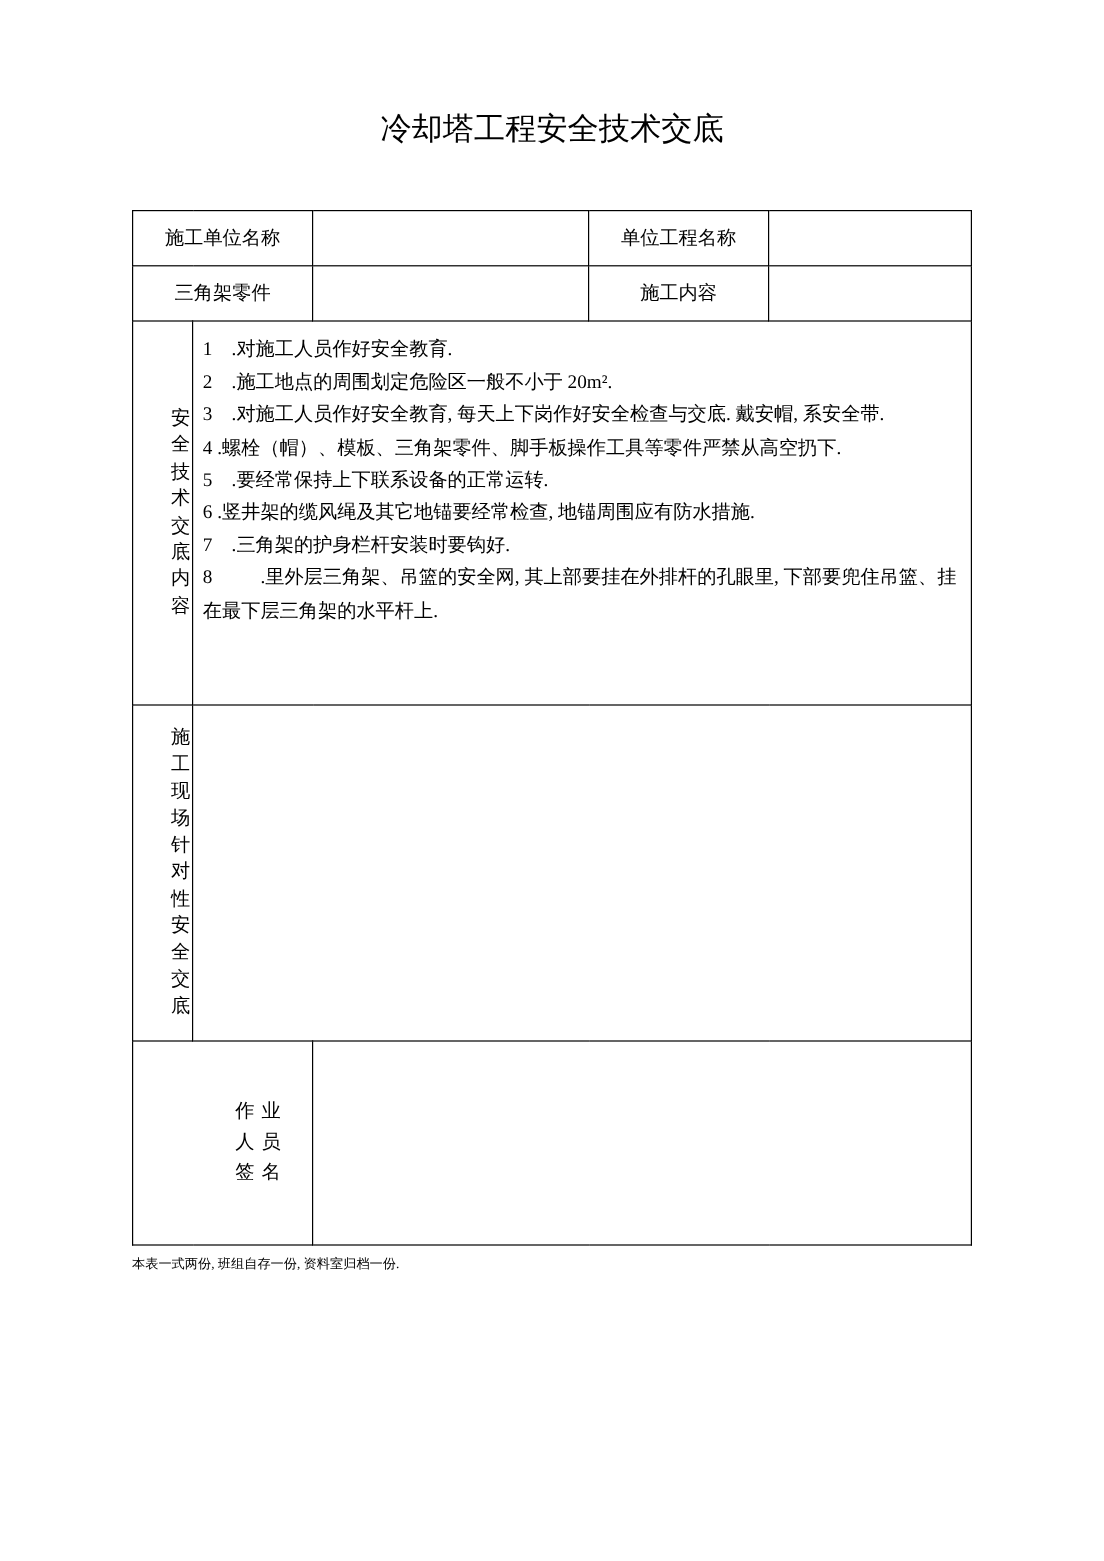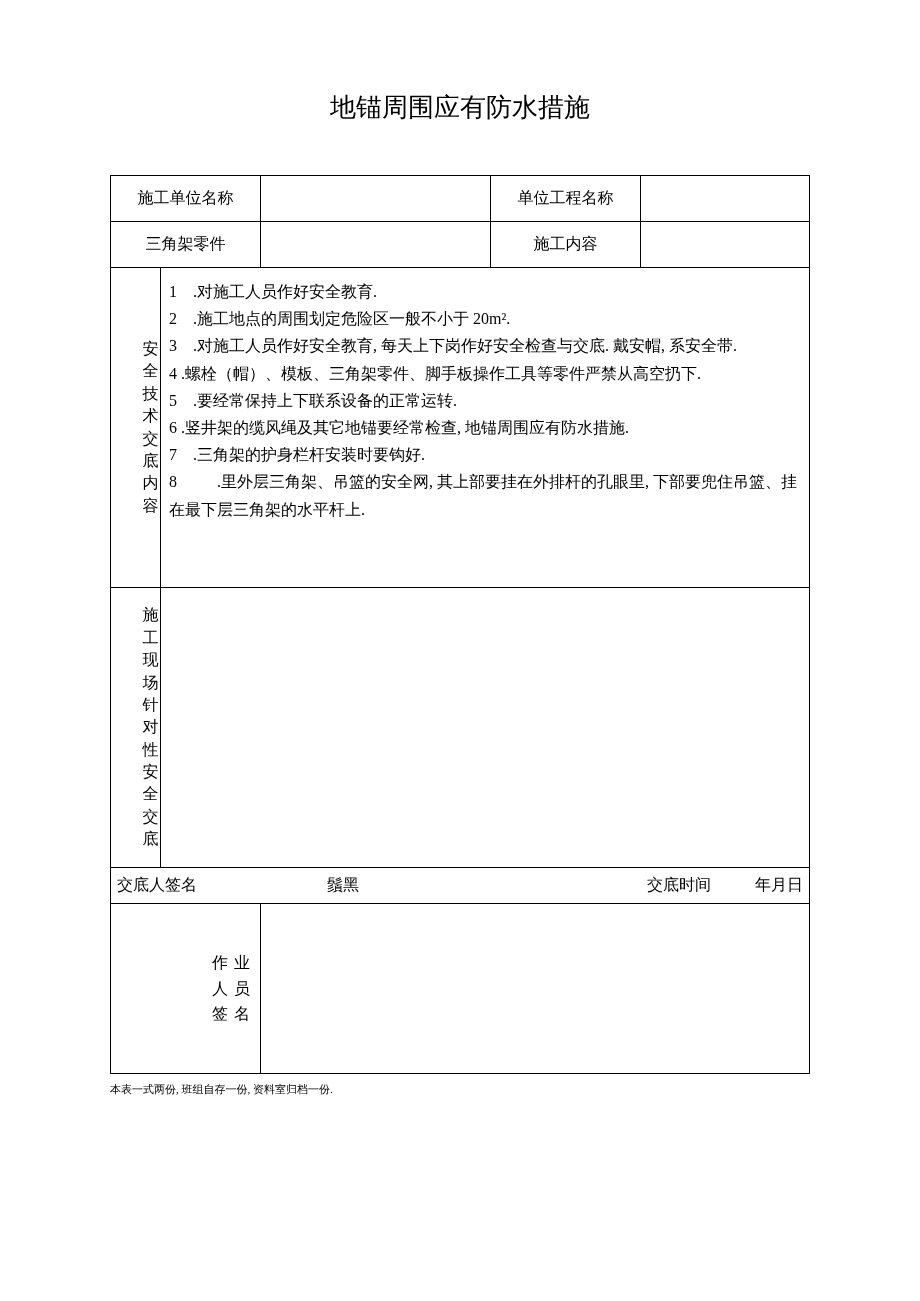--- a/index.html
+++ b/index.html
@@ -23,21 +23,21 @@
       font-family: "SimSun", "宋体", serif;
     }
     table {
       border-collapse: collapse;
       width: 100%;
       table-layout: fixed;
     }
     td {
       border: 1px solid #000;
       vertical-align: middle;
-      padding: 8px 4px;
+      padding: 8px 20px;
     }
     .header-row td {
       text-align: center;
       height: 46px;
     }
     .vertical-label {
       width: 50px;
       text-align: center;
       vertical-align: middle;
       line-height: 1.4;
@@ -98,21 +98,21 @@
     .sign-right {
       white-space: nowrap;
     }
     .sign-time-label {
       padding-right: 40px;
     }
   </style>
 </head>
 <body>
 
-<h1 class="title">地锚周围应有防水措施</h1>
+<h1 class="title">冷却塔工程安全技术交底</h1>
 
 <table>
   <colgroup>
     <col style="width:50px">
     <col style="width:100px">
     <col style="width:230px">
     <col style="width:150px">
     <col>
   </colgroup>
 
@@ -149,32 +149,20 @@
     </td>
   </tr>
 
   <tr class="content-row-2">
     <td class="vertical-label">
       <div>施工现场针对性安全交底</div>
     </td>
     <td colspan="4" class="content-cell"></td>
   </tr>
 
-  <tr class="sign-row">
-    <td colspan="5">
-      <div class="sign-content">
-        <span class="sign-left">交底人签名</span>
-        <span class="sign-mid">鬚黑</span>
-        <span class="sign-right">
-          <span class="sign-time-label">交底时间</span>
-          <span>年月日</span>
-        </span>
-      </div>
-    </td>
-  </tr>
 
   <tr class="worker-row">
     <td colspan="2" class="worker-label">
       <div>作业</div>
       <div>人员</div>
       <div>签名</div>
     </td>
     <td colspan="3"></td>
   </tr>
 

